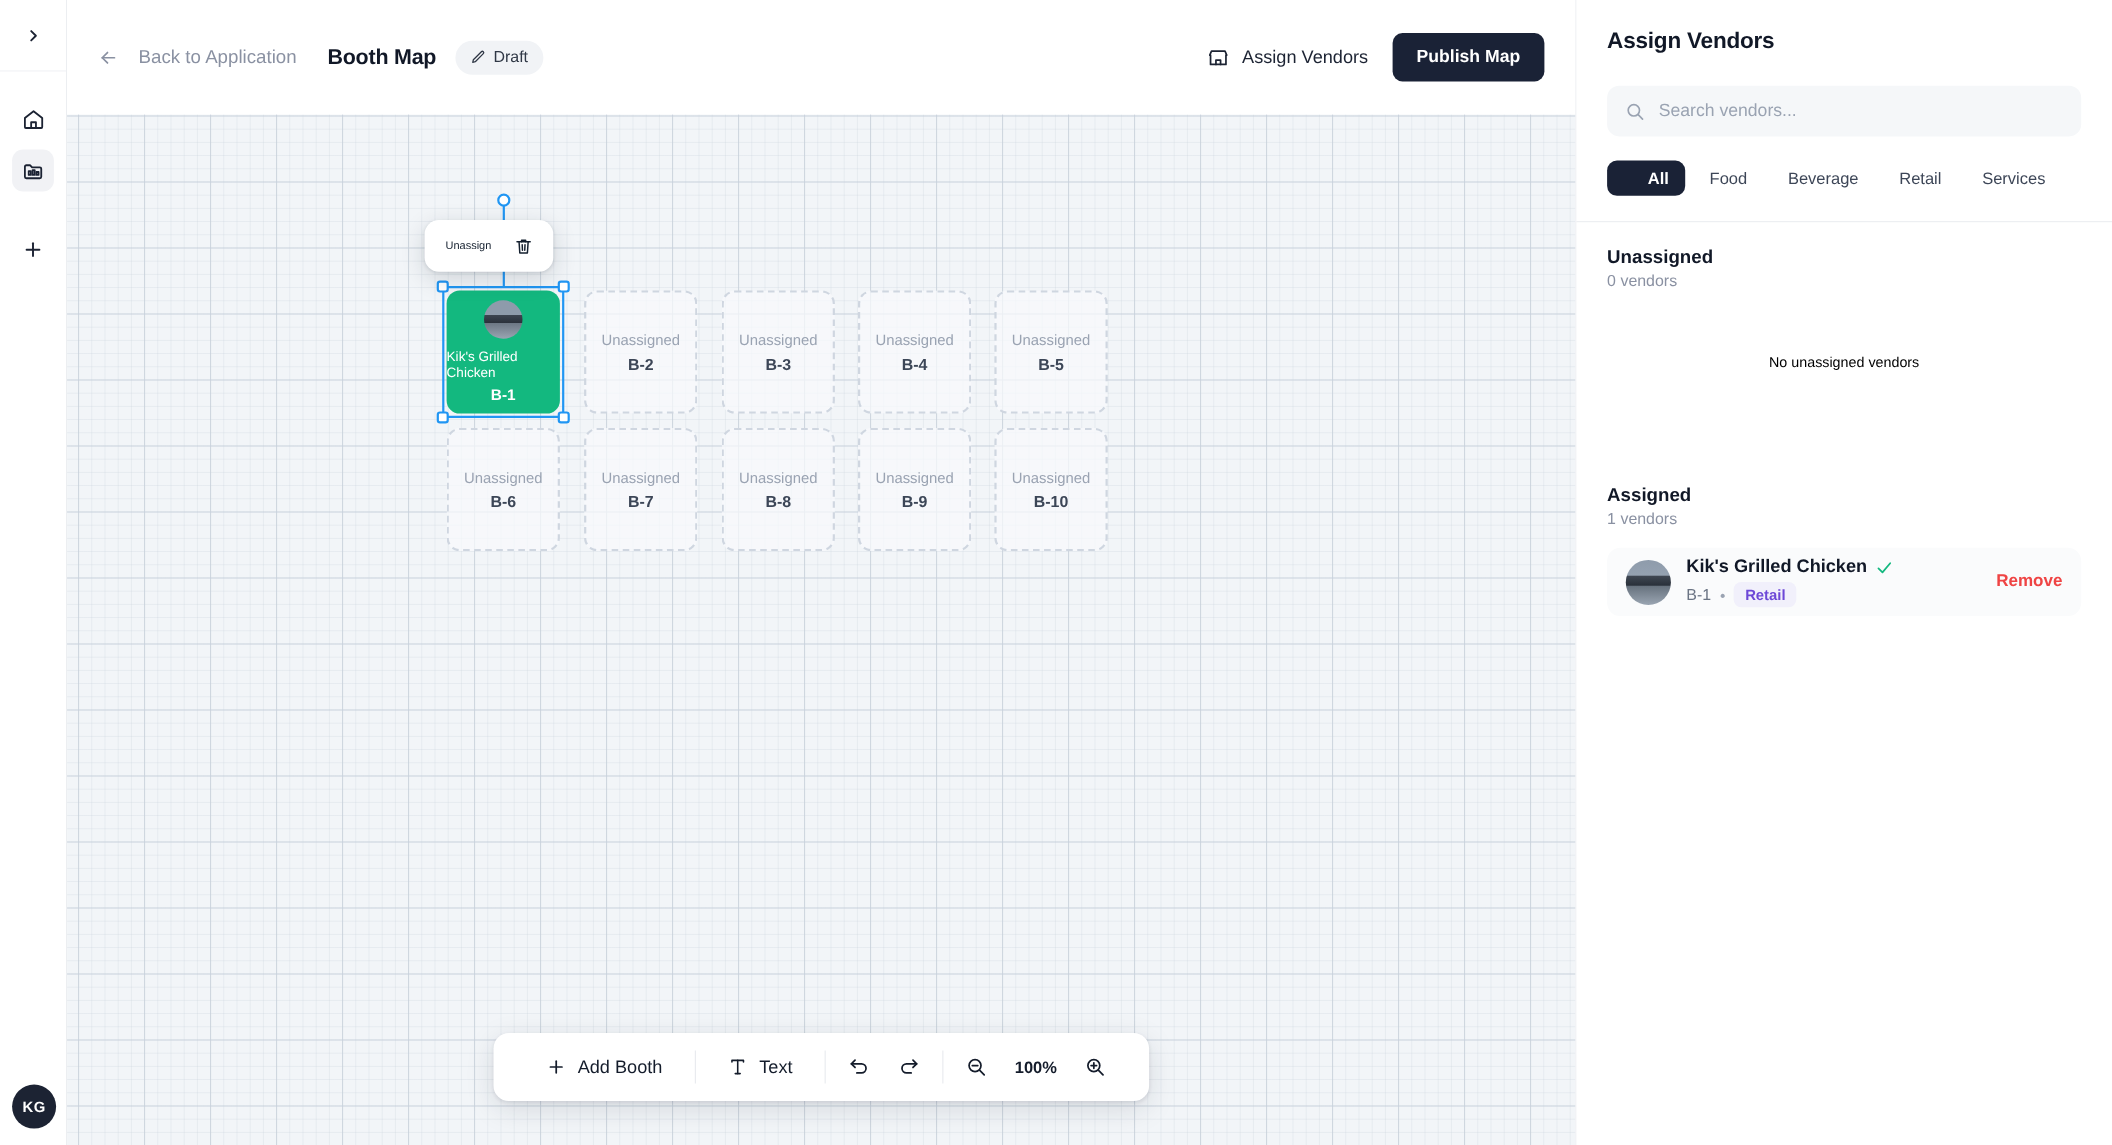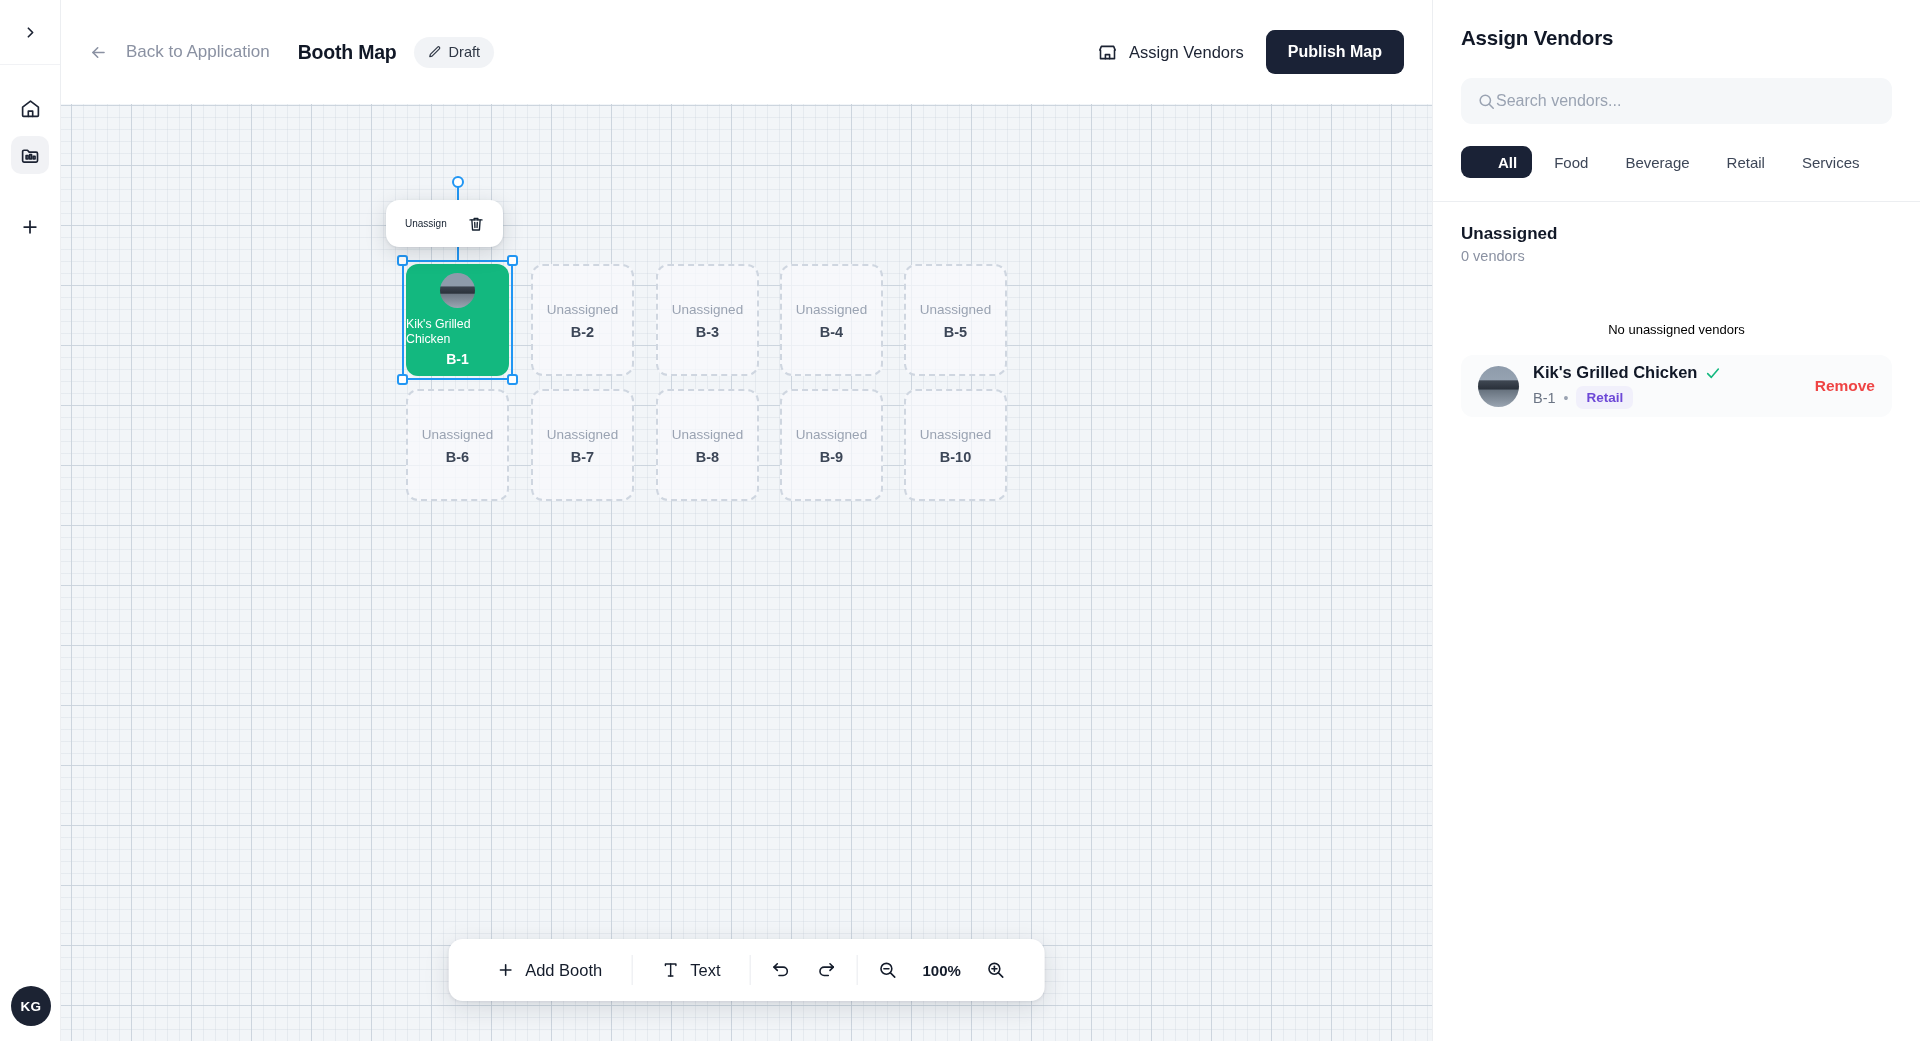--- a/index.html
+++ b/index.html
@@ -148,21 +148,21 @@
 
   
   .panel {
     width: 488px; flex: 0 0 488px; height: 1041px; background: #fff;
     border-left: 1px solid #eceef1; padding: 26px 28px 0 28px;
     display: flex; flex-direction: column;
   }
   .panel-title { font-size: 20.5px; font-weight: 700; color: #111827; letter-spacing: -.2px; }
   .search-box {
     margin-top: 28px; height: 46px; background: #f5f7f9; border-radius: 11px;
-    display: flex; align-items: center; gap: 0; padding: 0 16px;
+    display: flex; align-items: center; gap: 12px; padding: 0 16px;
   }
   .search-box input {
     border: none; outline: none; background: transparent; flex: 1;
     font-family: inherit; font-size: 16px; color: #2a3444;
   }
   .search-box input::placeholder { color: #9aa3b2; }
   .chips { margin-top: 22px; display: flex; align-items: center; gap: 7px; }
   .chip {
     height: 32px; padding: 0 15px; border-radius: 9px;
     display: flex; align-items: center; font-size: 15px; color: #3d4657;
@@ -440,20 +440,24 @@
       </div>
 
     <div class="panel-sep"></div>
 
     <div class="sec-head">
       <div class="sec-title">Unassigned</div>
       <div class="sec-count">0 vendors</div>
     </div>
     <div class="empty-note">No unassigned vendors</div>
 
+    <div class="sec-head" style="margin-top:103px">
+      <div class="sec-title">Assigned</div>
+      <div class="sec-count">1 vendors</div>
+    </div>
     <div id="assigned-list">
         <div class="vendor-card">
           <div class="v-avatar"></div>
           <div class="v-info">
             <div class="v-name-row">
               <span class="v-name">Kik's Grilled Chicken</span>
               <span class="v-check">
                 <svg width="16" height="16" viewBox="0 0 24 24" fill="none" stroke="currentColor" stroke-width="2.4" stroke-linecap="round" stroke-linejoin="round">
                   <polyline points="4 13 9.5 18.5 20 6"></polyline>
                 </svg>

